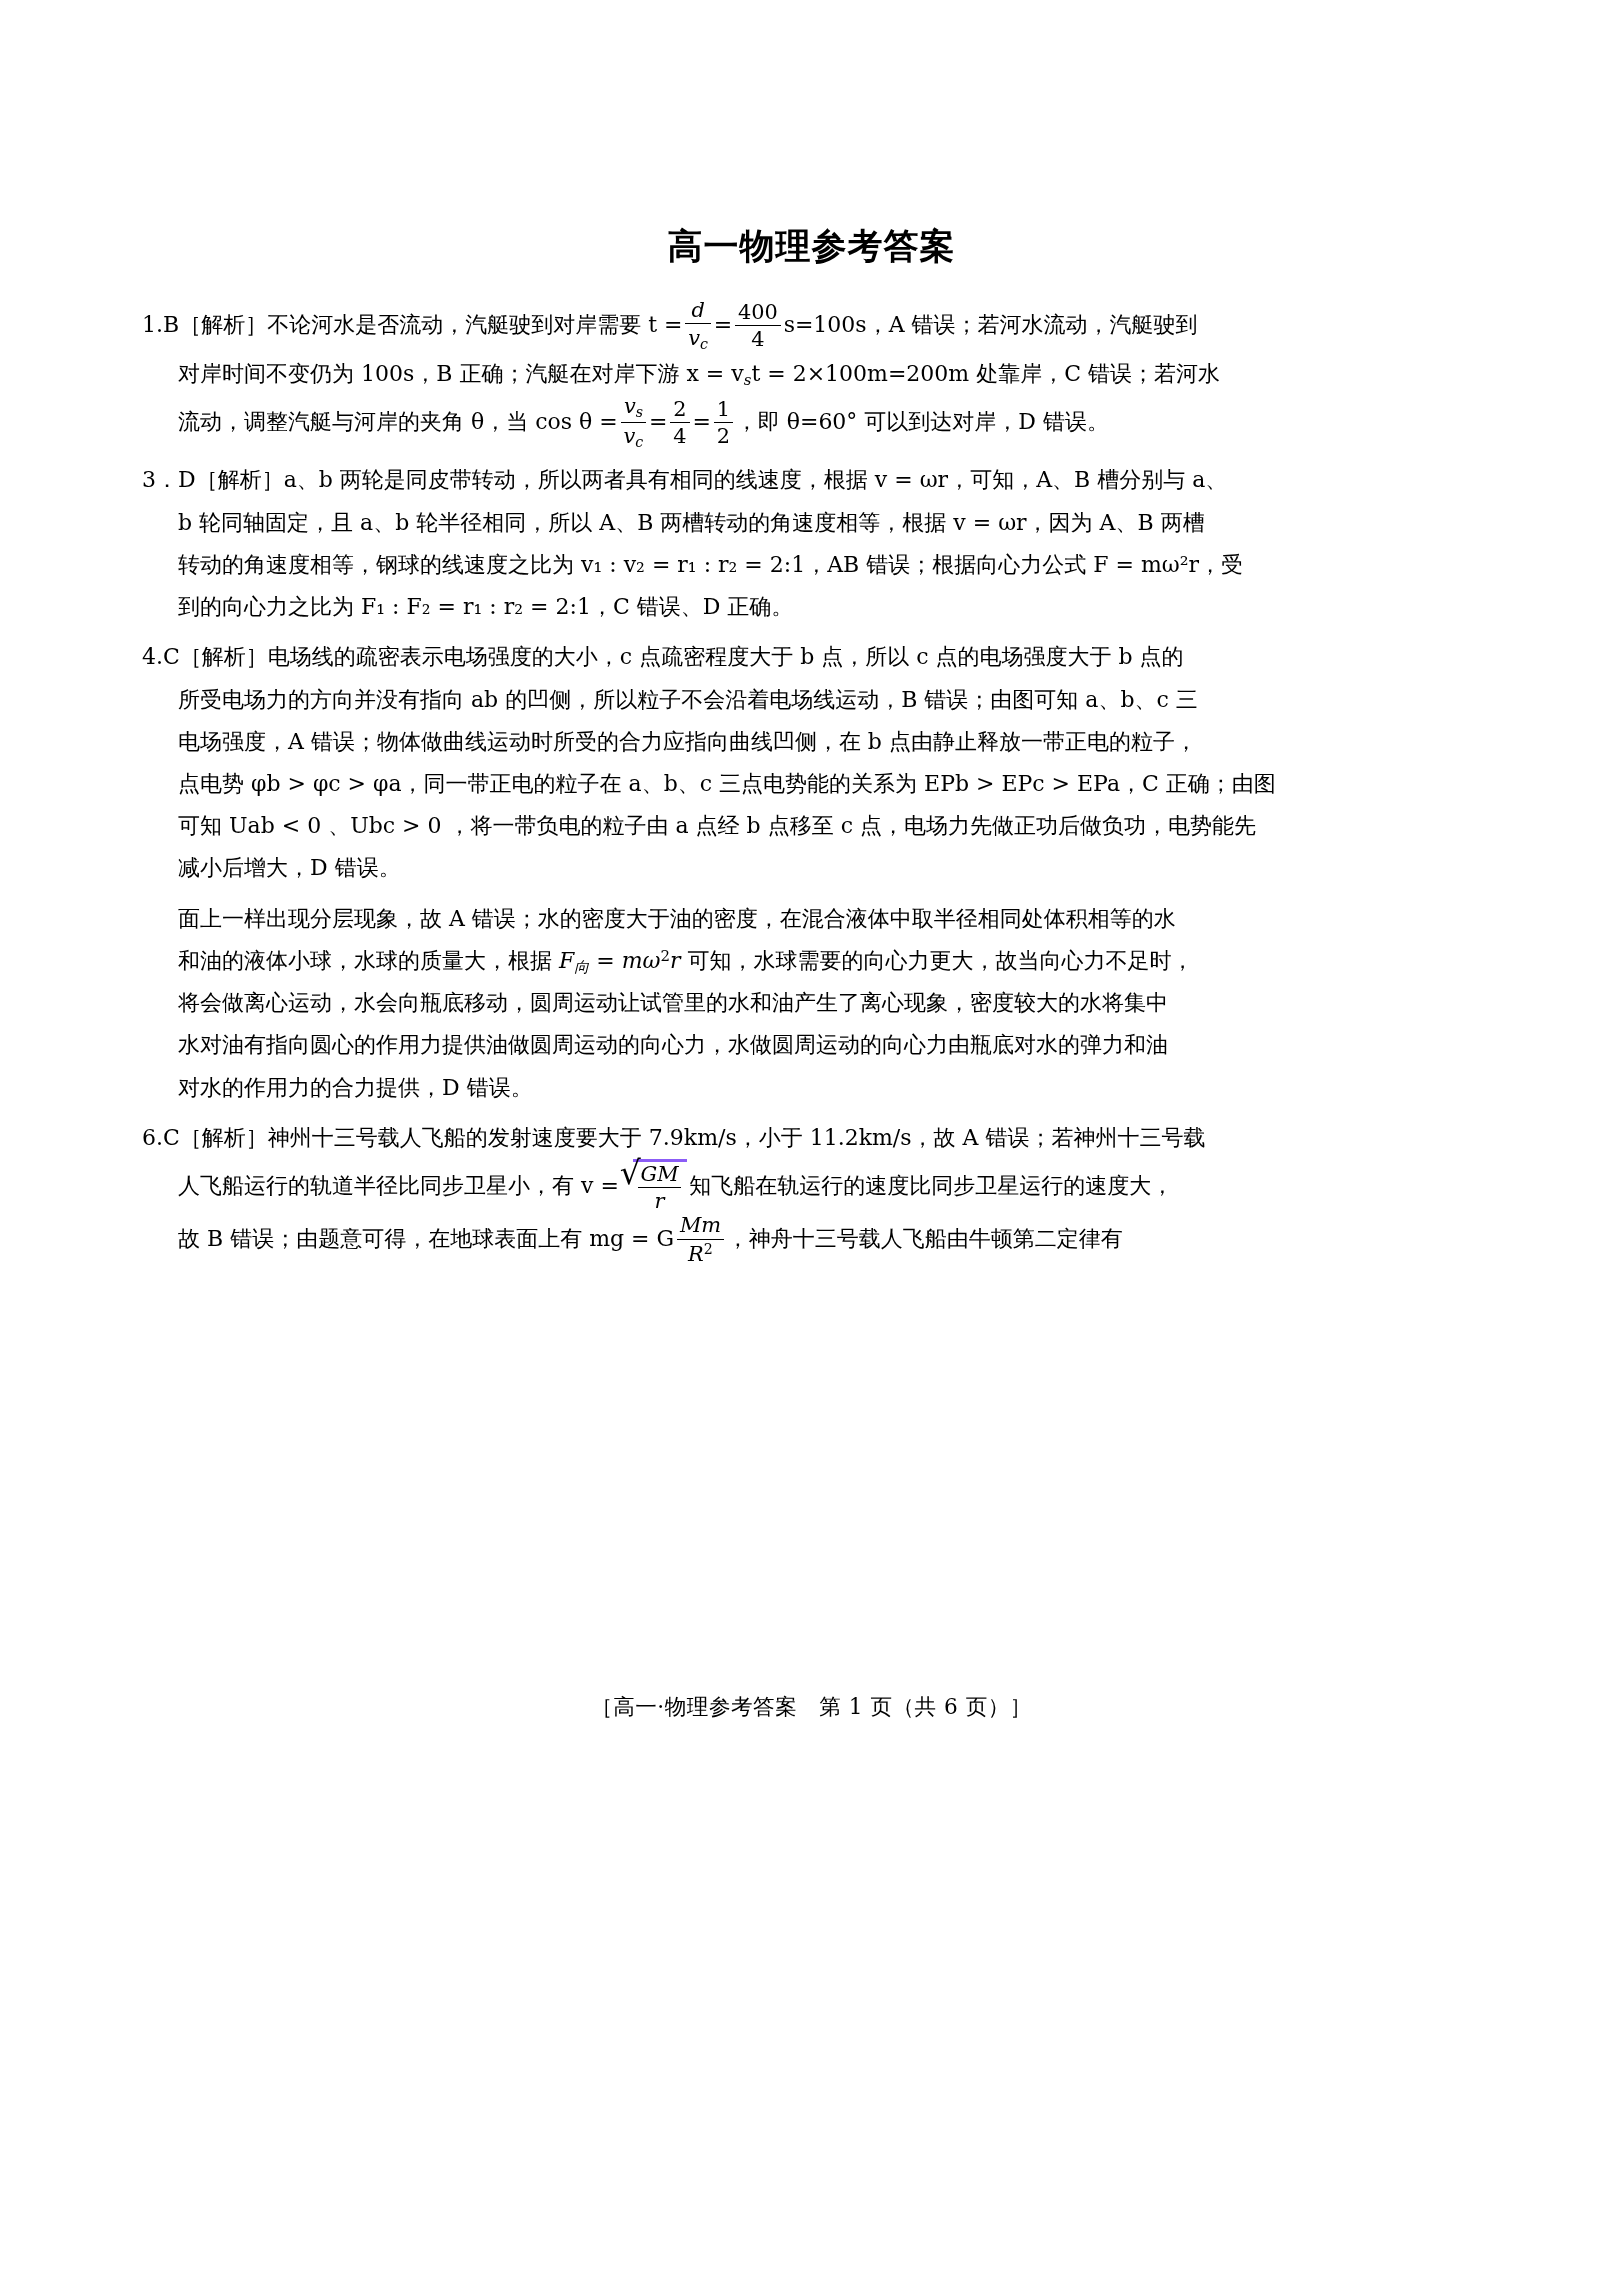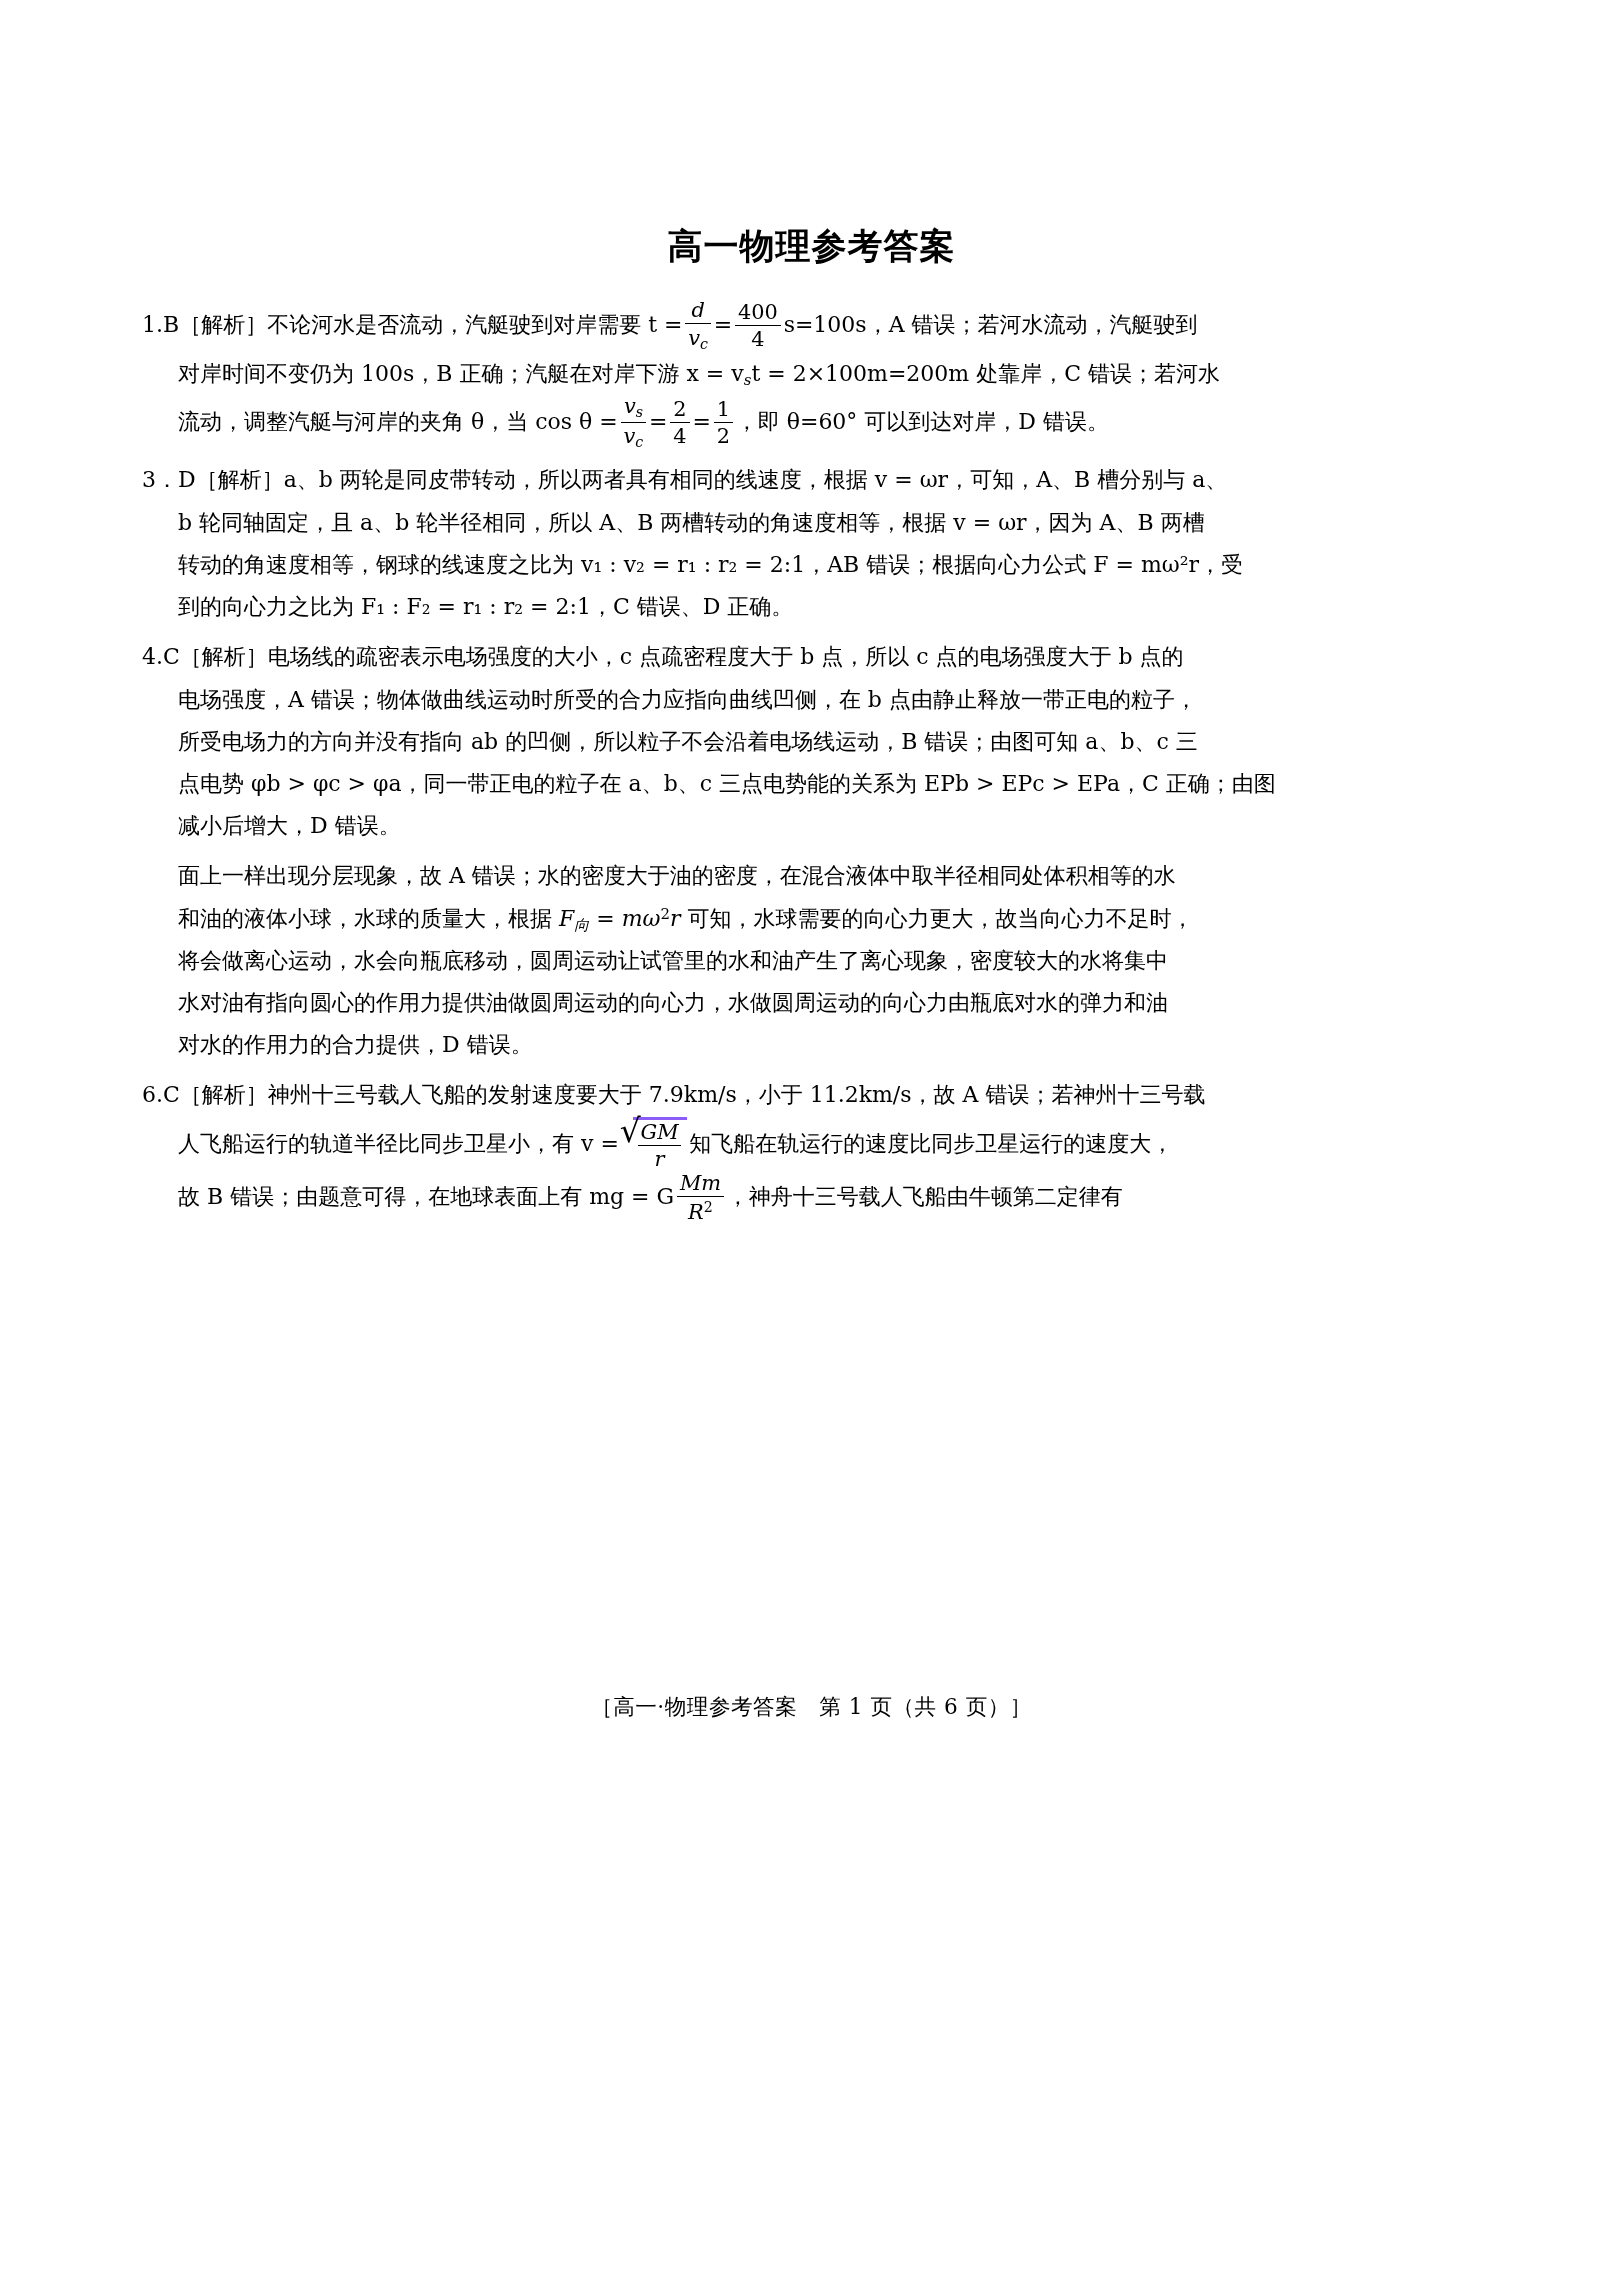--- a/index.html
+++ b/index.html
@@ -137,23 +137,24 @@
 
     <div class="item">
       <p>3．D［解析］a、b 两轮是同皮带转动，所以两者具有相同的线速度，根据 v = ωr，可知，A、B 槽分别与 a、</p>
       <p class="indent">b 轮同轴固定，且 a、b 轮半径相同，所以 A、B 两槽转动的角速度相等，根据 v = ωr，因为 A、B 两槽</p>
       <p class="indent">转动的角速度相等，钢球的线速度之比为 v₁ : v₂ = r₁ : r₂ = 2:1，AB 错误；根据向心力公式 F = mω²r，受</p>
       <p class="indent">到的向心力之比为 F₁ : F₂ = r₁ : r₂ = 2:1，C 错误、D 正确。</p>
     </div>
 
     <div class="item">
       <p>4.C［解析］电场线的疏密表示电场强度的大小，c 点疏密程度大于 b 点，所以 c 点的电场强度大于 b 点的</p>
+      <p class="indent">所受电场力的方向并没有指向 ab 的凹侧，所以粒子不会沿着电场线运动，B 错误；由图可知 a、b、c 三</p>
       <p class="indent">电场强度，A 错误；物体做曲线运动时所受的合力应指向曲线凹侧，在 b 点由静止释放一带正电的粒子，</p>
-      <p class="indent">所受电场力的方向并没有指向 ab 的凹侧，所以粒子不会沿着电场线运动，B 错误；由图可知 a、b、c 三</p>
       <p class="indent">点电势 φb &gt; φc &gt; φa，同一带正电的粒子在 a、b、c 三点电势能的关系为 EPb &gt; EPc &gt; EPa，C 正确；由图</p>
+      <p class="indent">可知 Uab &lt; 0 、Ubc &gt; 0 ，将一带负电的粒子由 a 点经 b 点移至 c 点，电场力先做正功后做负功，电势能先</p>
       <p class="indent">减小后增大，D 错误。</p>
     </div>
 
     <div class="item">
       <p class="indent">面上一样出现分层现象，故 A 错误；水的密度大于油的密度，在混合液体中取半径相同处体积相等的水</p>
       <p class="indent">
         <span>和油的液体小球，水球的质量大，根据</span>
         <span class="eq"><span class="it">F</span><span class="sub">向</span> = <span class="it">m</span><span class="it">ω</span><span class="supn">2</span><span class="it">r</span></span>
         <span>可知，水球需要的向心力更大，故当向心力不足时，</span>
       </p>

